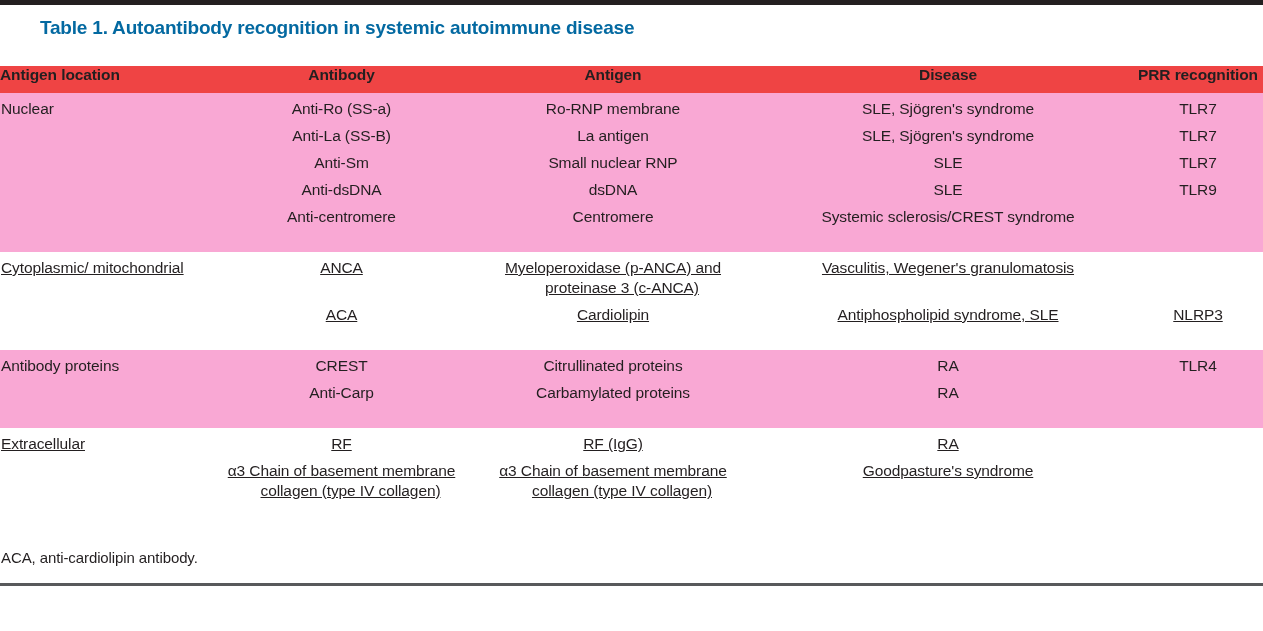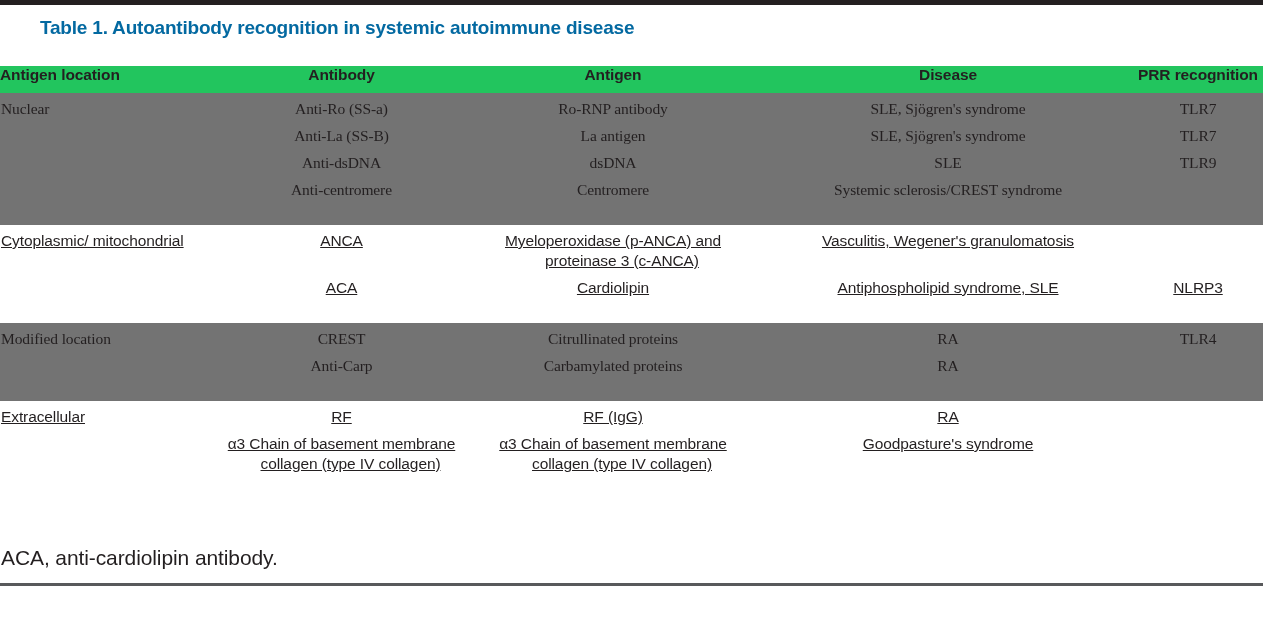--- a/index.html
+++ b/index.html
@@ -67,55 +67,55 @@
   table.grid col.c-ag      { width: 300px; }
   table.grid col.c-dis     { width: 370px; }
   table.grid col.c-prr     { width: 130px; }
 
   table.grid th {
     font-size: 15.5px;
     font-weight: bold;
     padding: 0 0 9px 0;
     vertical-align: bottom;
     letter-spacing: -0.1px;
-    background: #22c55e;
+    background: #ef4444;
   }
   table.grid th.h-loc { text-align: left; }
   table.grid th.h-ab,
   table.grid th.h-ag,
   table.grid th.h-dis,
   table.grid th.h-prr { text-align: center; }
 
   table.grid td {
     padding: 3px 0 4px 0;
     vertical-align: top;
     line-height: 20px;
     letter-spacing: -0.1px;
   }
   table.grid td.loc  { text-align: left;   padding-left: 1px; }
   table.grid td.ab,
   table.grid td.ag,
   table.grid td.dis,
   table.grid td.prr { text-align: center; }
 
-  tr.shaded td { background: #737373; font-family: Liberation Serif, serif; }
+  tr.shaded td { background: #f9a8d4; }
   tr.plain  td { background: #ffffff; text-decoration: underline; }
 
   
   tr.band-start td { padding-top: 6px; }
   tr.band-end   td { padding-bottom: 25px; }
 
   .wrap2 { display: block; }
   .wrap2 .l2 { display: block; padding-left: 18px; }
 
   .footnote {
     position: absolute;
     left: 1px;
     top: 548px;
-    font-size: 21px;
+    font-size: 15px;
     line-height: 20px;
     color: #231f20;
     letter-spacing: -0.1px;
   }
 </style>
 </head>
 <body>
 
 <div class="page">
 
@@ -138,33 +138,40 @@
         <th class="h-ag">Antigen</th>
         <th class="h-dis">Disease</th>
         <th class="h-prr">PRR recognition</th>
       </tr>
     </thead>
     <tbody>
 
       <tr class="shaded band-start">
         <td class="loc">Nuclear</td>
         <td class="ab">Anti-Ro (SS-a)</td>
-        <td class="ag">Ro-RNP antibody</td>
+        <td class="ag">Ro-RNP membrane</td>
         <td class="dis">SLE, Sjögren's syndrome</td>
         <td class="prr">TLR7</td>
       </tr>
 
       <tr class="shaded">
         <td class="loc"></td>
         <td class="ab">Anti-La (SS-B)</td>
         <td class="ag">La antigen</td>
         <td class="dis">SLE, Sjögren's syndrome</td>
         <td class="prr">TLR7</td>
       </tr>
 
+      <tr class="shaded">
+        <td class="loc"></td>
+        <td class="ab">Anti-Sm</td>
+        <td class="ag">Small nuclear RNP</td>
+        <td class="dis">SLE</td>
+        <td class="prr">TLR7</td>
+      </tr>
 
       <tr class="shaded">
         <td class="loc"></td>
         <td class="ab">Anti-dsDNA</td>
         <td class="ag">dsDNA</td>
         <td class="dis">SLE</td>
         <td class="prr">TLR9</td>
       </tr>
 
 
@@ -192,21 +199,21 @@
 
       <tr class="plain band-end">
         <td class="loc"></td>
         <td class="ab">ACA</td>
         <td class="ag">Cardiolipin</td>
         <td class="dis">Antiphospholipid syndrome, SLE</td>
         <td class="prr">NLRP3</td>
       </tr>
 
       <tr class="shaded band-start">
-        <td class="loc">Modified location</td>
+        <td class="loc">Antibody proteins</td>
         <td class="ab">CREST</td>
         <td class="ag">Citrullinated proteins</td>
         <td class="dis">RA</td>
         <td class="prr">TLR4</td>
       </tr>
 
       <tr class="shaded band-end">
         <td class="loc"></td>
         <td class="ab">Anti-Carp</td>
         <td class="ag">Carbamylated proteins</td>

